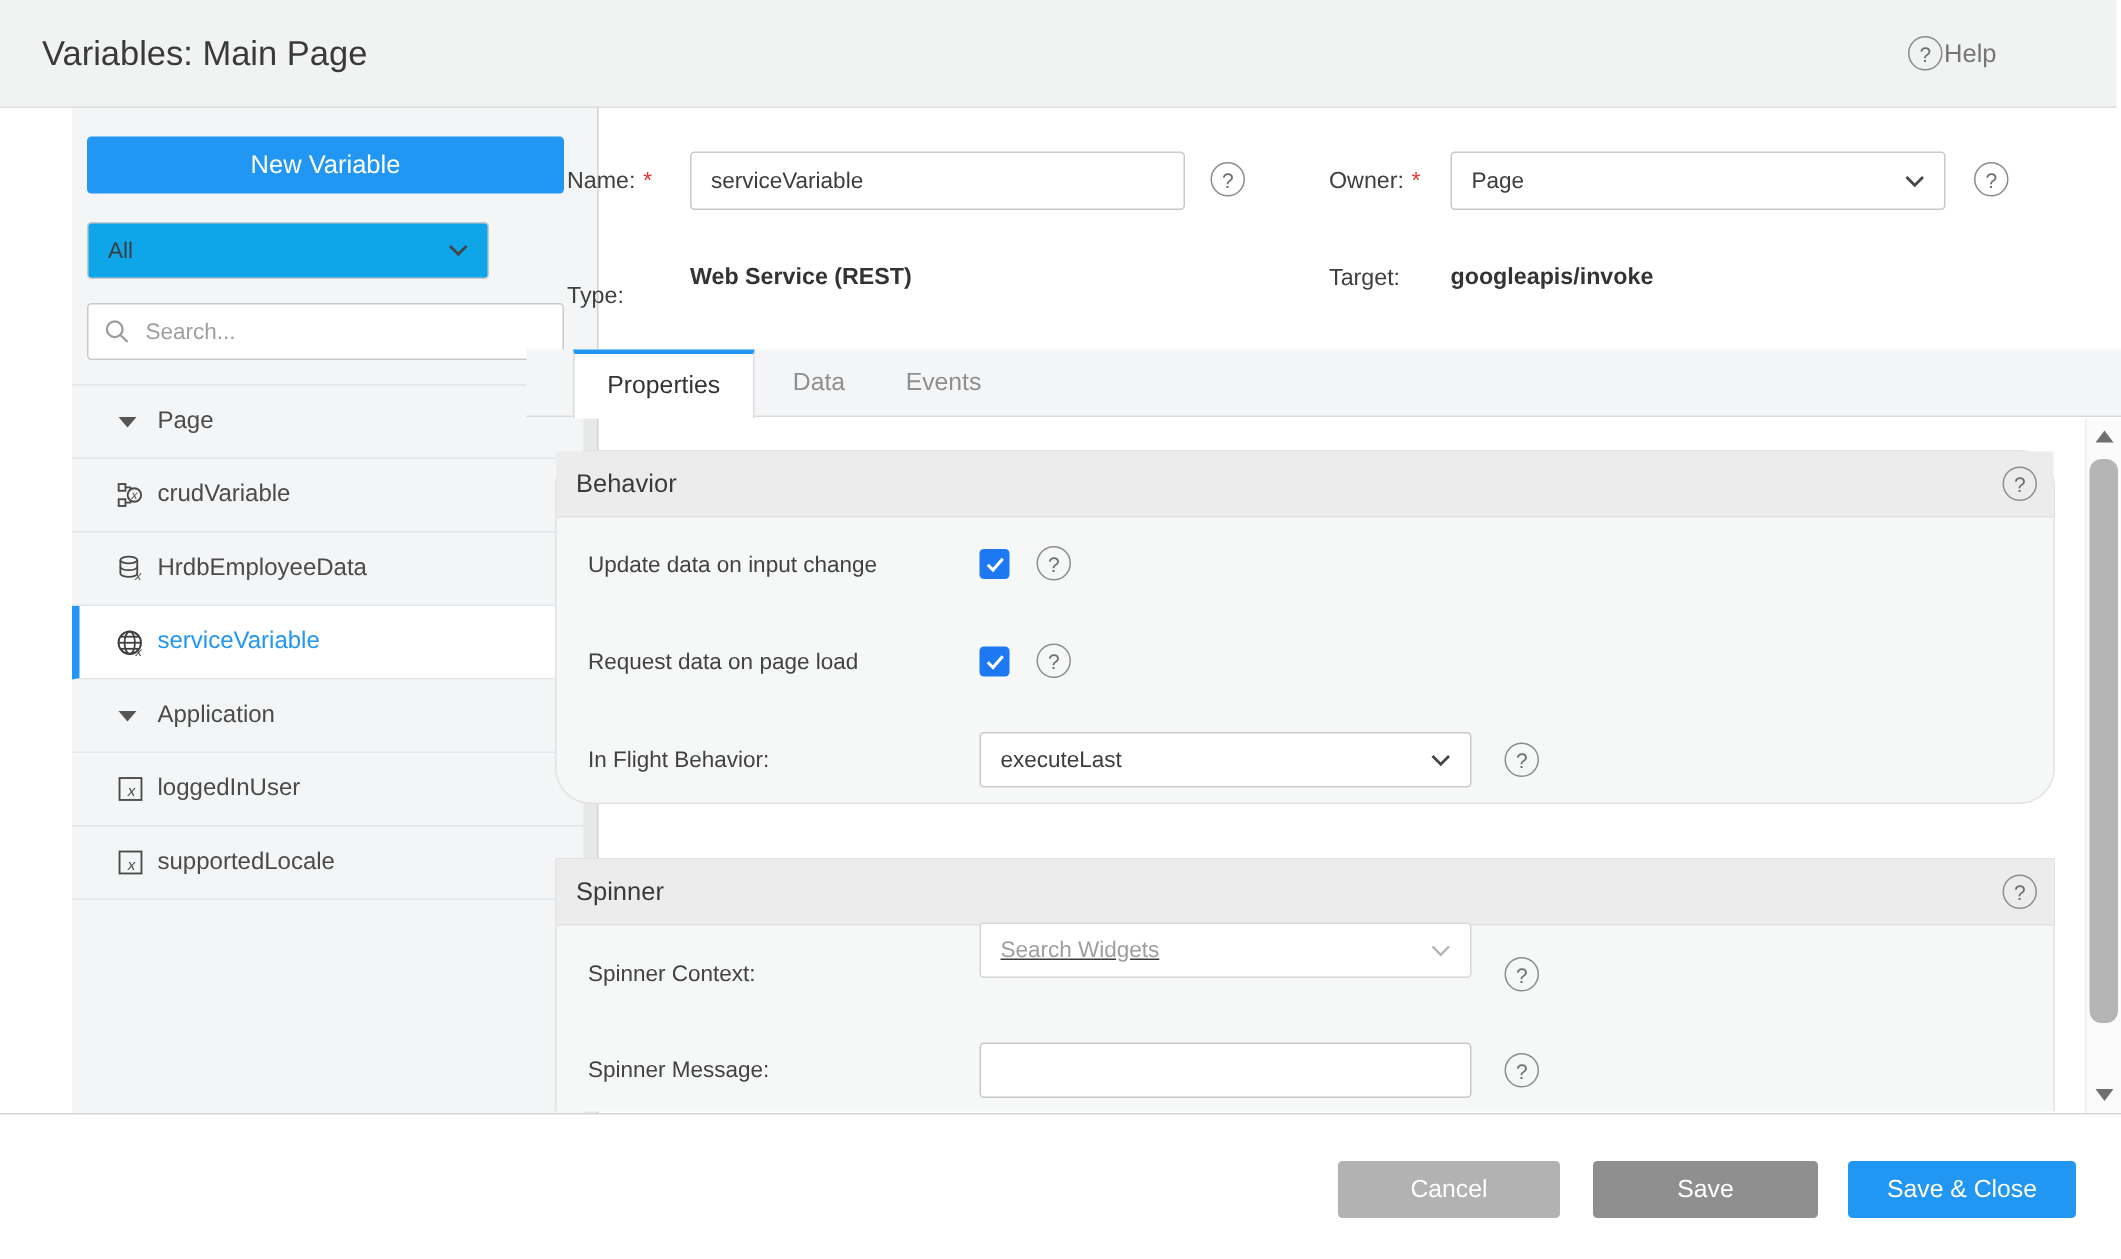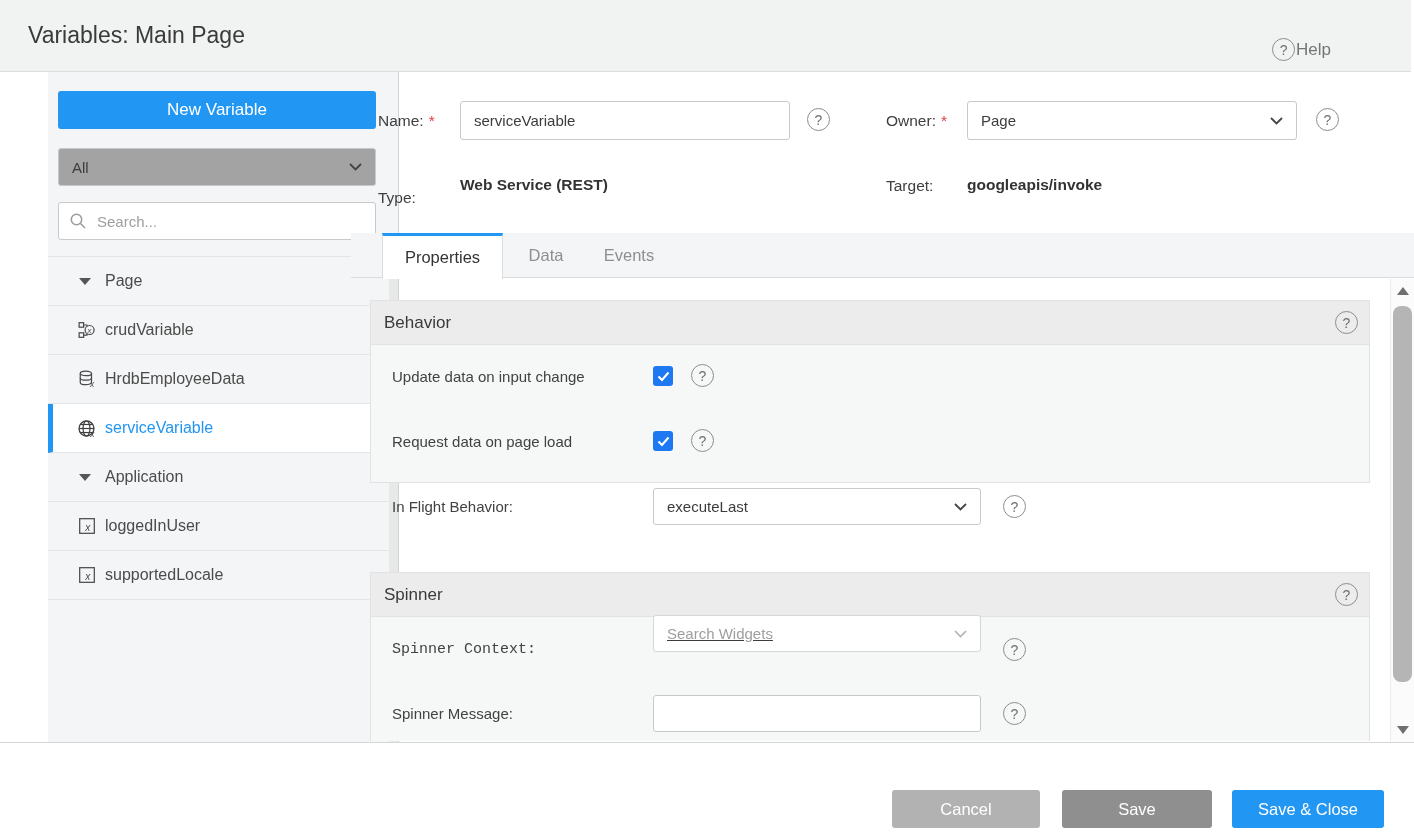--- a/index.html
+++ b/index.html
@@ -6,21 +6,21 @@
   html,body { width:1414px; height:839px; overflow:hidden; background:#fff;
               font-family:"Liberation Sans", sans-serif; }
   #app { position:relative; width:1414px; height:839px; background:#fff; }
 
   
   .dlg-header { position:absolute; left:0; top:0; width:1411px; height:72px;
                 background:#f1f2f2; border-bottom:1px solid #ddddde; }
   .dlg-title  { position:absolute; left:28px; top:0; height:71px; display:flex; align-items:center;
                 font-size:23px; color:#3a3a3a; }
   .top-help   { position:absolute; right:80px; top:0; height:71px; display:flex; align-items:center; gap:1px;
-                cursor:pointer;margin-top:14px; }
+                cursor:pointer; }
   .top-help .help-circle { position:static; }
   .top-help-label { font-size:17px; color:#757575; }
 
   
   .help-circle { width:23px; height:23px; border:1.5px solid #8d8d8d; border-radius:50%;
                  display:flex; align-items:center; justify-content:center;
                  color:#6f6f6f; font-size:14px; background:transparent; }
   .help-circle::after { content:"?"; }
   .chevron svg { display:block; }
   .fake-input, .fake-select {
@@ -30,21 +30,21 @@
   input.real { background:#fff; border:1px solid #c9c9c9; border-radius:3px;
                padding:0 13px; font-size:15px; color:#3c3c3c; outline:none; width:100%; height:100%; }
   input.real::placeholder { color:#9e9e9e; }
 
   
   .sidebar { position:absolute; left:0; top:72px; width:351px; height:670px;
              background:#f4f5f6; border-right:1px solid #d2d3d4;margin-left:48px; }
   .btn-new { position:absolute; left:10px; top:19px; width:318px; height:38px;
              background:#2196f3; color:#fff; font-size:17px; border:none; border-radius:3px;
              display:flex; align-items:center; justify-content:center; cursor:pointer; }
-  .filter-select { position:absolute; left:10px; top:76px; width:318px; height:38px; background:#a3a3a3; }
+  .filter-select { position:absolute; left:10px; top:76px; width:268px; height:38px; background:#0ea5e9; }
   .search-wrap { position:absolute; left:10px; top:130px; width:318px; height:38px; }
   .search-wrap input { padding-left:38px; }
   .search-icon { position:absolute; left:11px; top:10px; width:18px; height:18px; pointer-events:none; }
 
   .side-list { position:absolute; left:0; top:184px; width:341px; border-top:1px solid #e0e6ea; }
   .srow { height:49px; display:flex; align-items:center; padding-left:29px; gap:0;
           border-bottom:1px solid #e0e6ea; cursor:pointer; font-size:16px; color:#4b4b4b; }
   .srow .icon-box { width:19px; height:19px; margin-right:9px; display:flex; align-items:center; justify-content:center; flex:none; }
   .srow.selected { background:#fff; border-left:5px solid #2196f3; padding-left:24px; color:#2196f3; }
   .caret-down { width:0; height:0; border-left:6px solid transparent; border-right:6px solid transparent;
@@ -72,21 +72,21 @@
   .tab-plain { position:absolute; top:233px; height:45px; display:flex; align-items:center; justify-content:center;
                font-size:16.5px; color:#8f8f8f; cursor:pointer; }
   #tab-data   { left:521px; width:50px; }
   #tab-events { left:598px; width:62px; }
 
   
   .section { position:absolute; left:370px; width:1000px; border:1px solid #e2e2e2; background:#f6f7f7; }
   .section-hd { height:44px; background:#ececec; border-bottom:1px solid #e2e2e2; position:relative;
                 display:flex; align-items:center; padding-left:13px; font-size:17px; color:#3a3a3a; }
   .section-hd .help-circle { position:absolute; right:11px; top:10px; }
-  #section-behavior { top:300px; height:183px; }
+  #section-behavior { top:300px; height:236px;border-radius:24px; }
   #section-spinner  { top:572px; height:169px; border-bottom:none; overflow:hidden; }
 
   .prop-label { position:absolute; left:21px; height:37px; display:flex; align-items:center;
                 font-size:15px; color:#424242; }
   .checkbox { position:absolute; left:282px; width:20px; height:20px; background:#1d78f2; border-radius:3px;
               display:flex; align-items:center; justify-content:center; cursor:pointer; }
   .row-help-cb  { position:absolute; left:320px; }
   .row-help-sel { position:absolute; left:632px; }
   .row-select { position:absolute; left:282px; width:328px; height:37px; }
   .placeholder-text { color:#9e9e9e; }
@@ -95,21 +95,21 @@
   .main-scroll { position:absolute; left:1390px; top:279px; width:24px; height:463px;
                  background:#fbfbfb; border-left:1px solid #ececec; }
   .arr { position:absolute; left:6px; width:0; height:0; border-left:6px solid transparent; border-right:6px solid transparent; cursor:pointer; }
   .arr-up   { top:8px;    border-bottom:8px solid #6f6f6f; }
   .arr-down { bottom:8px; border-top:8px solid #6f6f6f; }
   .main-thumb { position:absolute; left:2px; top:27px; width:19px; height:376px; background:#b5b5b5; border-radius:8px; cursor:pointer; }
 
   
   .split-line { position:absolute; left:0; top:742px; width:1414px; height:1px; background:#d6d6d6; }
   .footer-btn { position:absolute; top:774px; height:38px; border:none; border-radius:3px;
-                color:#fff; font-size:16.5px; display:flex; align-items:center; justify-content:center; cursor:pointer;margin-top:16px; }
+                color:#fff; font-size:16.5px; display:flex; align-items:center; justify-content:center; cursor:pointer; }
   #btn-cancel { left:892px;  width:148px; background:#b2b2b2; }
   #btn-save   { left:1062px; width:150px; background:#8f8f8f; }
   #btn-save-close { left:1232px; width:152px; background:#2196f3; }
 
   svg { overflow:visible; }
 </style>
 </head>
 <body>
 
 <div id="app">
@@ -283,21 +283,21 @@
       </span>
     </div>
     <span class="help-circle row-help-sel" style="top:194px;"></span>
   </div>
 
   <div class="section" id="section-spinner">
     <div class="section-hd">
       <span>Spinner</span>
       <span class="help-circle"></span>
     </div>
-    <div class="prop-label" style="top:58px;font-family:Liberation Mono, monospace;">Spinner Context:</div>
+    <div class="prop-label" style="top:58px;">Spinner Context:</div>
     <div class="row-select fake-select" style="top:42px; border-color:#d6d6d6;text-decoration:underline;">
       <span class="placeholder-text">Search Widgets</span>
       <span class="chevron">
         <svg width="13" height="8" viewBox="0 0 13 8">
             <polyline points="1,1 6.5,6.5 12,1" fill="none" stroke="#b3b3b3" stroke-width="1.6"></polyline>
           </svg>
       </span>
     </div>
     <span class="help-circle row-help-sel" style="top:65px;"></span>
 

